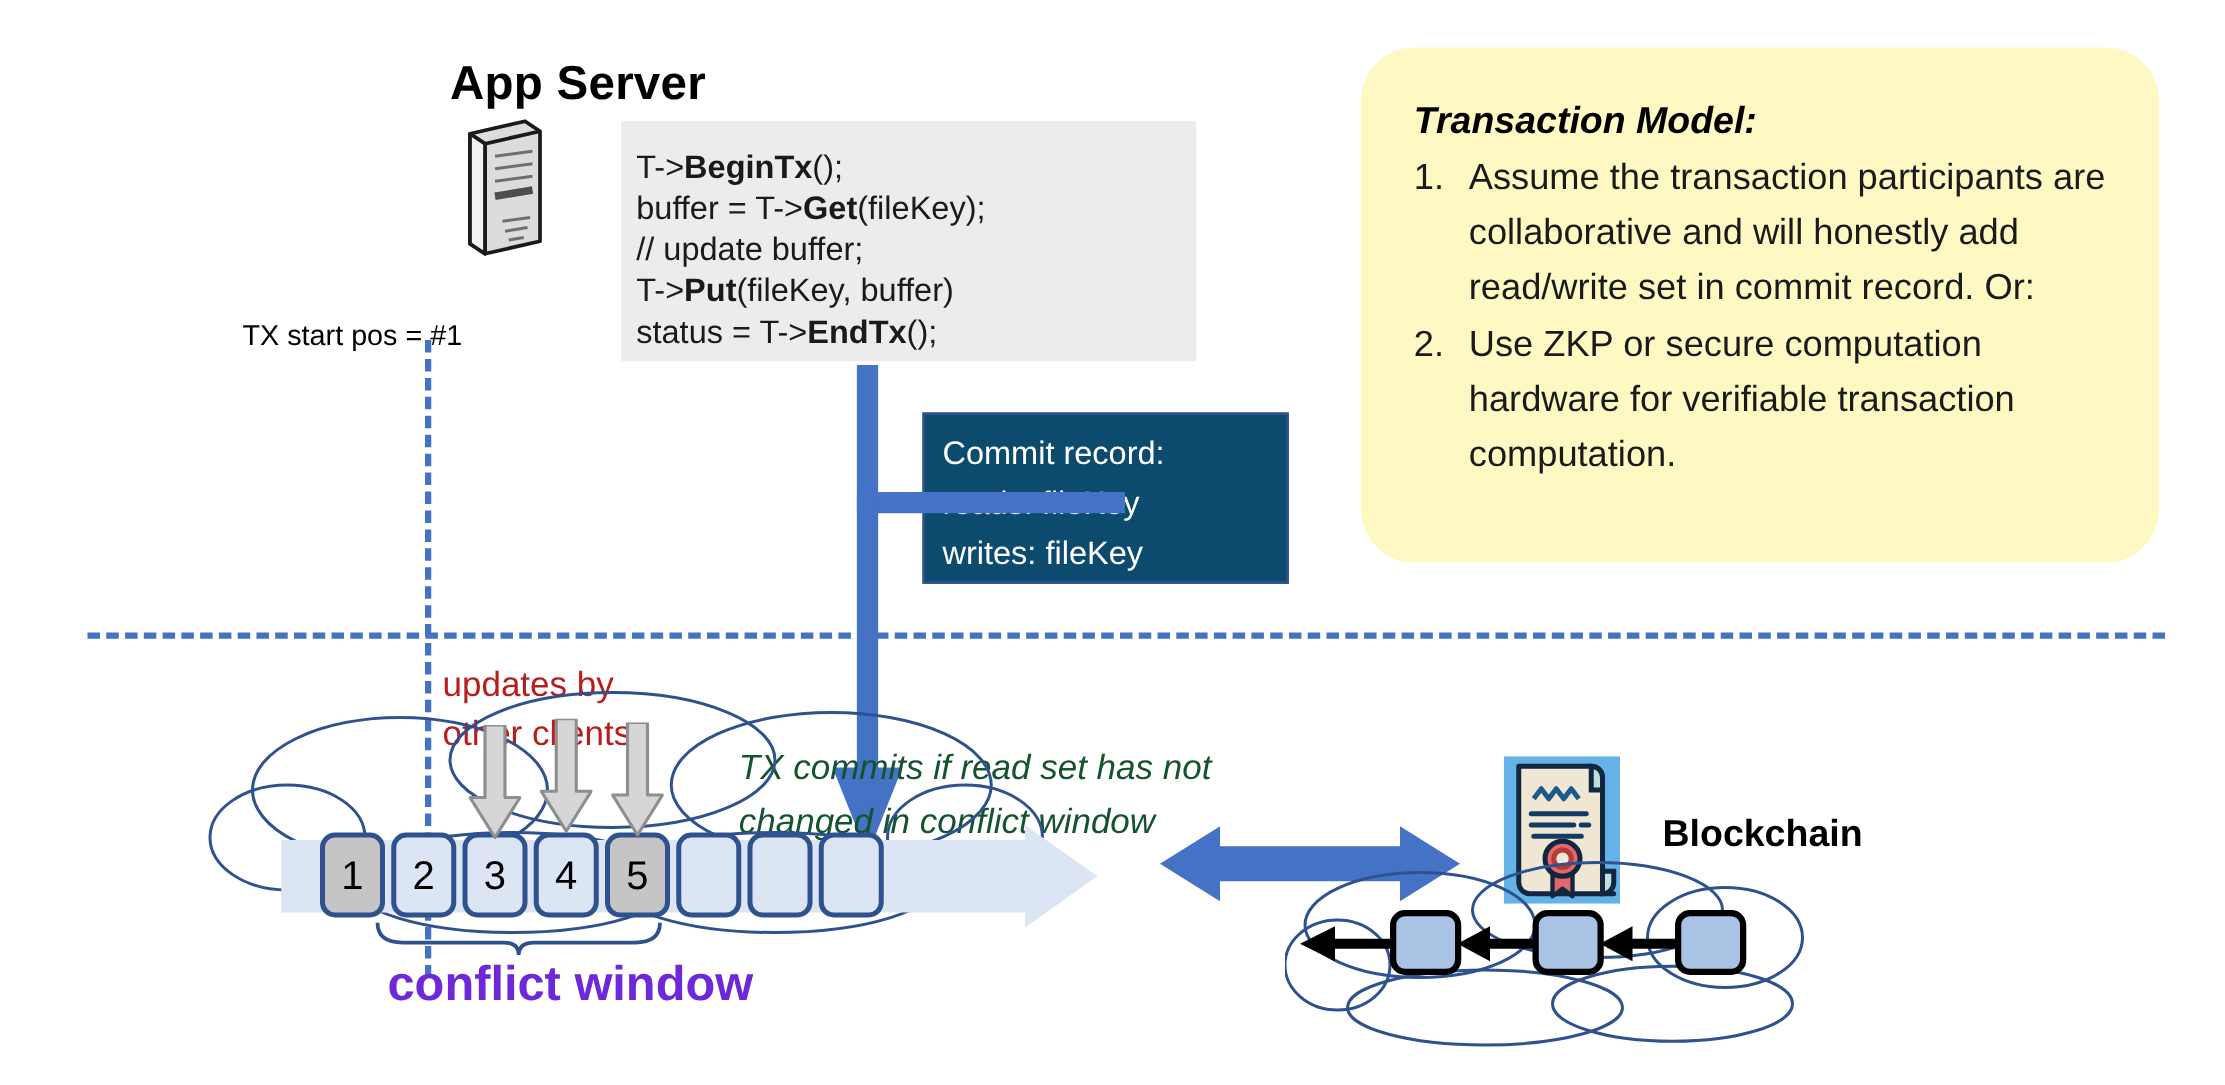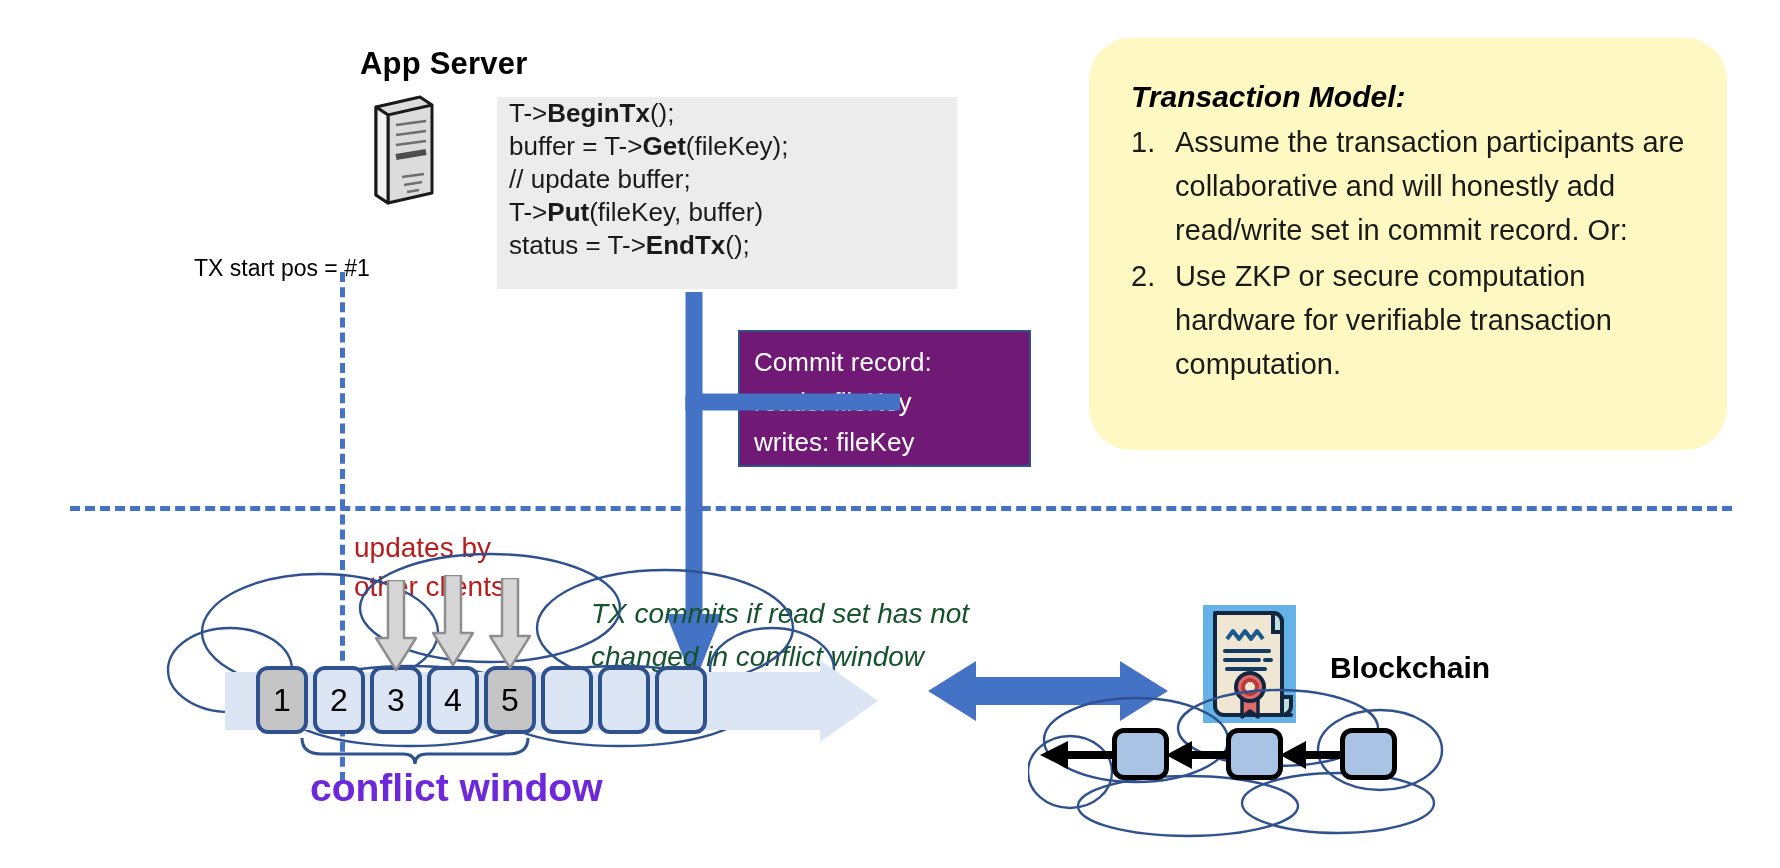--- a/index.html
+++ b/index.html
@@ -13,35 +13,35 @@
     height: 868px;
     background: #ffffff;
     font-family: "Liberation Sans", sans-serif;
     overflow: hidden;
   }
   .abs { position: absolute; }
 
   
   #app-server-title {
     left: 360px; top: 46px;
-    font-size: 31px;
+    font-size: 38px;
     font-weight: bold;
     color: #000000;
     letter-spacing: 0.2px;
   }
 
   
   #server-icon { left: 368px; top: 95px; width: 70px; height: 110px; }
 
   
   #code-block {
     left: 497px; top: 97px;
     width: 460px; height: 192px;
     background: #ececec;
-    padding: 0 0 0 12px;
+    padding: 20px 0 0 12px;
     box-sizing: border-box;
   }
   .code-line {
     font-size: 26px;
     line-height: 33px;
     color: #1a1a1a;
     white-space: pre;
   }
   .code-line b { font-weight: bold; }
 
@@ -64,21 +64,21 @@
   #layer-divider {
     left: 70px; top: 506px;
     width: 1662px; height: 0;
     border-top: 5px dashed #4472c4;
   }
 
   
   #commit-record-box {
     left: 738px; top: 330px;
     width: 293px; height: 137px;
-    background: #701a75;
+    background: #0c4a6e;
     border: 2px solid #2f528f;
     box-sizing: border-box;
     padding: 10px 0 0 14px;
   }
   .commit-line {
     font-size: 26px;
     line-height: 40px;
     color: #ffffff;
     white-space: nowrap;
   }

